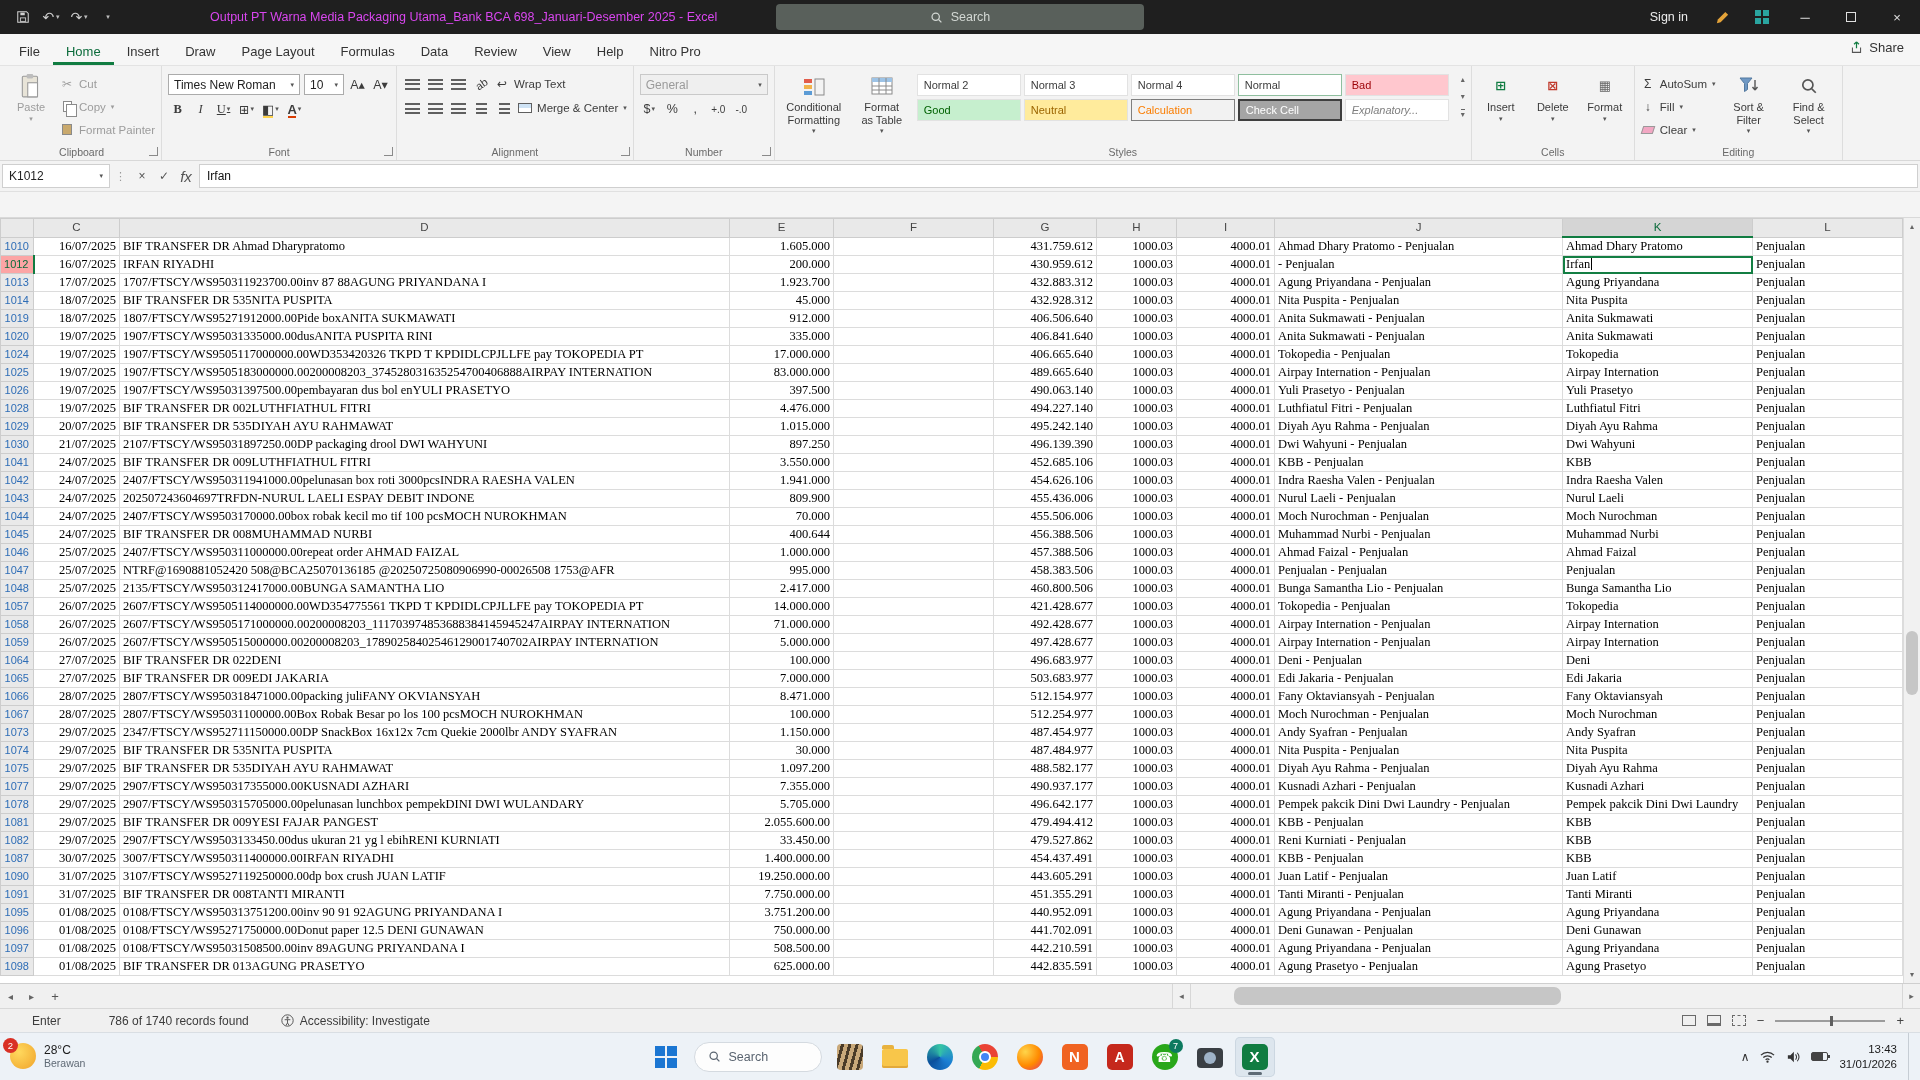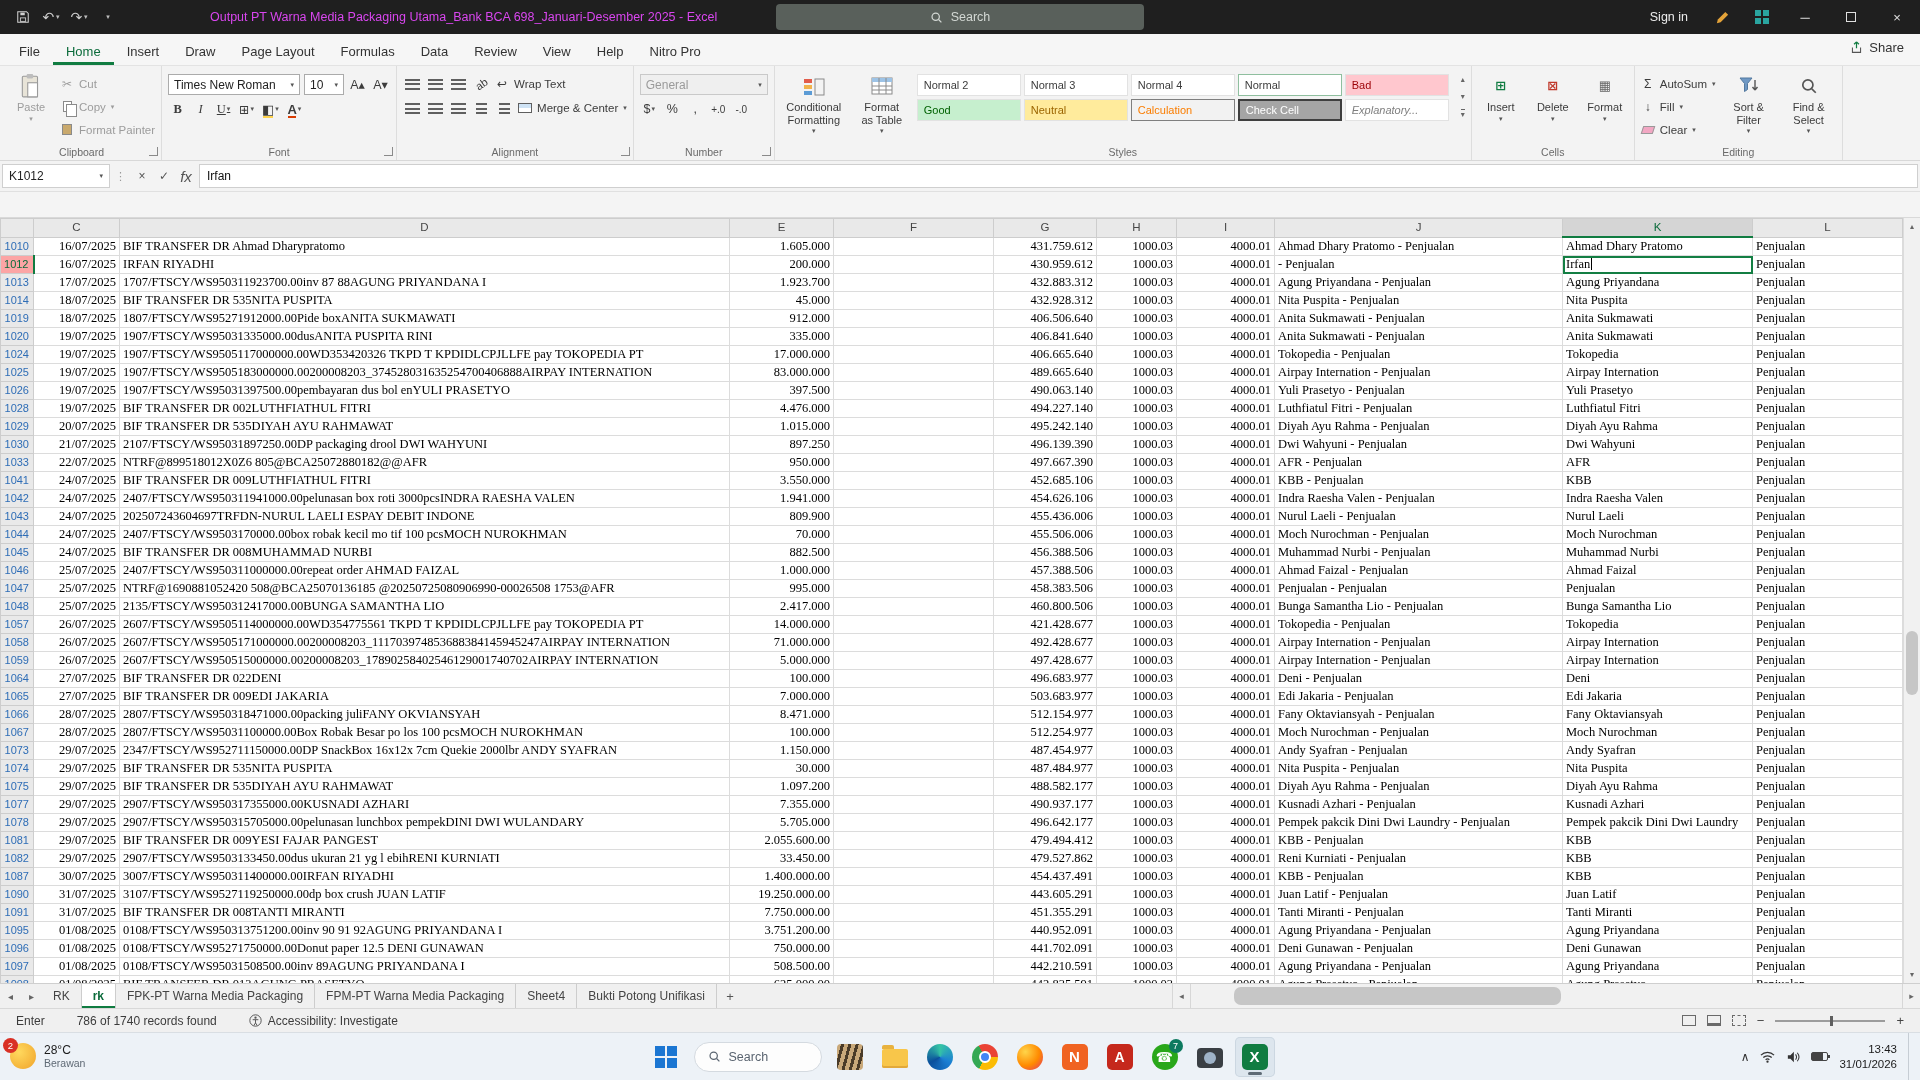--- a/index.html
+++ b/index.html
@@ -105,21 +105,21 @@
   .stab{padding:0 11px;display:flex;align-items:center;color:#444;border-right:1px solid #cdcdcd;background:#f0f0f0;white-space:nowrap}
   .stab.active{background:#fff;color:#0b6b3b;font-weight:700;box-shadow:inset 0 -2px 0 #107c41}
   .addtab{width:26px;display:flex;align-items:center;justify-content:center;color:#555;font-size:13px}
   .hscroll{margin-left:auto;display:flex;align-items:stretch;width:748px}
   .harrow{width:18px;display:flex;align-items:center;justify-content:center;color:#666;font-size:9px;background:#f1f1f1;border-left:1px solid #d7d7d7}
   .htrack{flex:1;background:#f1f1f1;position:relative;border-left:1px solid #d7d7d7}
   .hthumb{position:absolute;left:6%;top:3px;bottom:3px;width:46%;background:#c6c6c6;border-radius:7px}
 
   
   .statusbar{flex:0 0 24px;background:#f0f0f0;border-top:1px solid #d8d8d8;display:flex;align-items:center;font-size:12px;color:#3c3c3c}
-  .smode{padding:0 16px}
+  .smode{padding:0 32px}
   .srecords{padding:0 16px}
   .saccess{display:flex;gap:6px;align-items:center;padding:0 16px;color:#3c3c3c}
   .sright{margin-left:auto;display:flex;align-items:center;gap:11px;padding-right:16px}
   .viewic{width:14px;height:11px;border:1px solid #6a6a6a;display:inline-block}
   .viewic.v2{border-bottom-width:3px}
   .viewic.v3{border-style:dashed}
   .zoomtrack{width:110px;height:2px;background:#9c9c9c;position:relative}
   .zoomthumb{position:absolute;left:50%;top:-4px;width:3px;height:10px;background:#5f5f5f}
   .zbtn{font-size:13px;color:#444}
 
@@ -696,33 +696,20 @@
             <td class="ar">897.250</td>
             <td class="al"></td>
             <td class="ar">496.139.390</td>
             <td class="ar">1000.03</td>
             <td class="ar">4000.01</td>
             <td class="al">Dwi Wahyuni - Penjualan</td>
             <td class="al">Dwi Wahyuni</td>
             <td class="al">Penjualan</td>
           </tr>
           <tr>
-            <th>1033</th>
-            <td class="ar">22/07/2025</td>
-            <td class="al">NTRF@899518012X0Z6 805@BCA25072880182@@AFR</td>
-            <td class="ar">950.000</td>
-            <td class="al"></td>
-            <td class="ar">497.667.390</td>
-            <td class="ar">1000.03</td>
-            <td class="ar">4000.01</td>
-            <td class="al">AFR - Penjualan</td>
-            <td class="al">AFR</td>
-            <td class="al">Penjualan</td>
-          </tr>
-          <tr>
             <th>1041</th>
             <td class="ar">24/07/2025</td>
             <td class="al">BIF TRANSFER DR 009LUTHFIATHUL FITRI</td>
             <td class="ar">3.550.000</td>
             <td class="al"></td>
             <td class="ar">452.685.106</td>
             <td class="ar">1000.03</td>
             <td class="ar">4000.01</td>
             <td class="al">KBB - Penjualan</td>
             <td class="al">KBB</td>
@@ -764,21 +751,21 @@
             <td class="ar">1000.03</td>
             <td class="ar">4000.01</td>
             <td class="al">Moch Nurochman - Penjualan</td>
             <td class="al">Moch Nurochman</td>
             <td class="al">Penjualan</td>
           </tr>
           <tr>
             <th>1045</th>
             <td class="ar">24/07/2025</td>
             <td class="al">BIF TRANSFER DR 008MUHAMMAD NURBI</td>
-            <td class="ar">882.500</td>
+            <td class="ar">400.644</td>
             <td class="al"></td>
             <td class="ar">456.388.506</td>
             <td class="ar">1000.03</td>
             <td class="ar">4000.01</td>
             <td class="al">Muhammad Nurbi - Penjualan</td>
             <td class="al">Muhammad Nurbi</td>
             <td class="al">Penjualan</td>
           </tr>
           <tr>
             <th>1046</th>
@@ -1097,28 +1084,20 @@
     <div class="vscroll">
       <div class="varrow">▴</div>
       <div class="vthumb"></div>
       <div class="varrow vbottom">▾</div>
     </div>
   </div>
 
   <div class="sheettabs">
     <div class="snav">◂</div>
     <div class="snav">▸</div>
-    <div class="stabs">
-        <div class="stab">RK</div>
-        <div class="stab active">rk</div>
-        <div class="stab">FPK-PT Warna Media Packaging</div>
-        <div class="stab">FPM-PT Warna Media Packaging</div>
-        <div class="stab">Sheet4</div>
-        <div class="stab">Bukti Potong Unifikasi</div>
-      </div>
     <div class="addtab">+</div>
     <div class="hscroll">
       <div class="harrow">◂</div>
       <div class="htrack">
           <div class="hthumb"></div>
         </div>
       <div class="harrow">▸</div>
     </div>
   </div>
 

